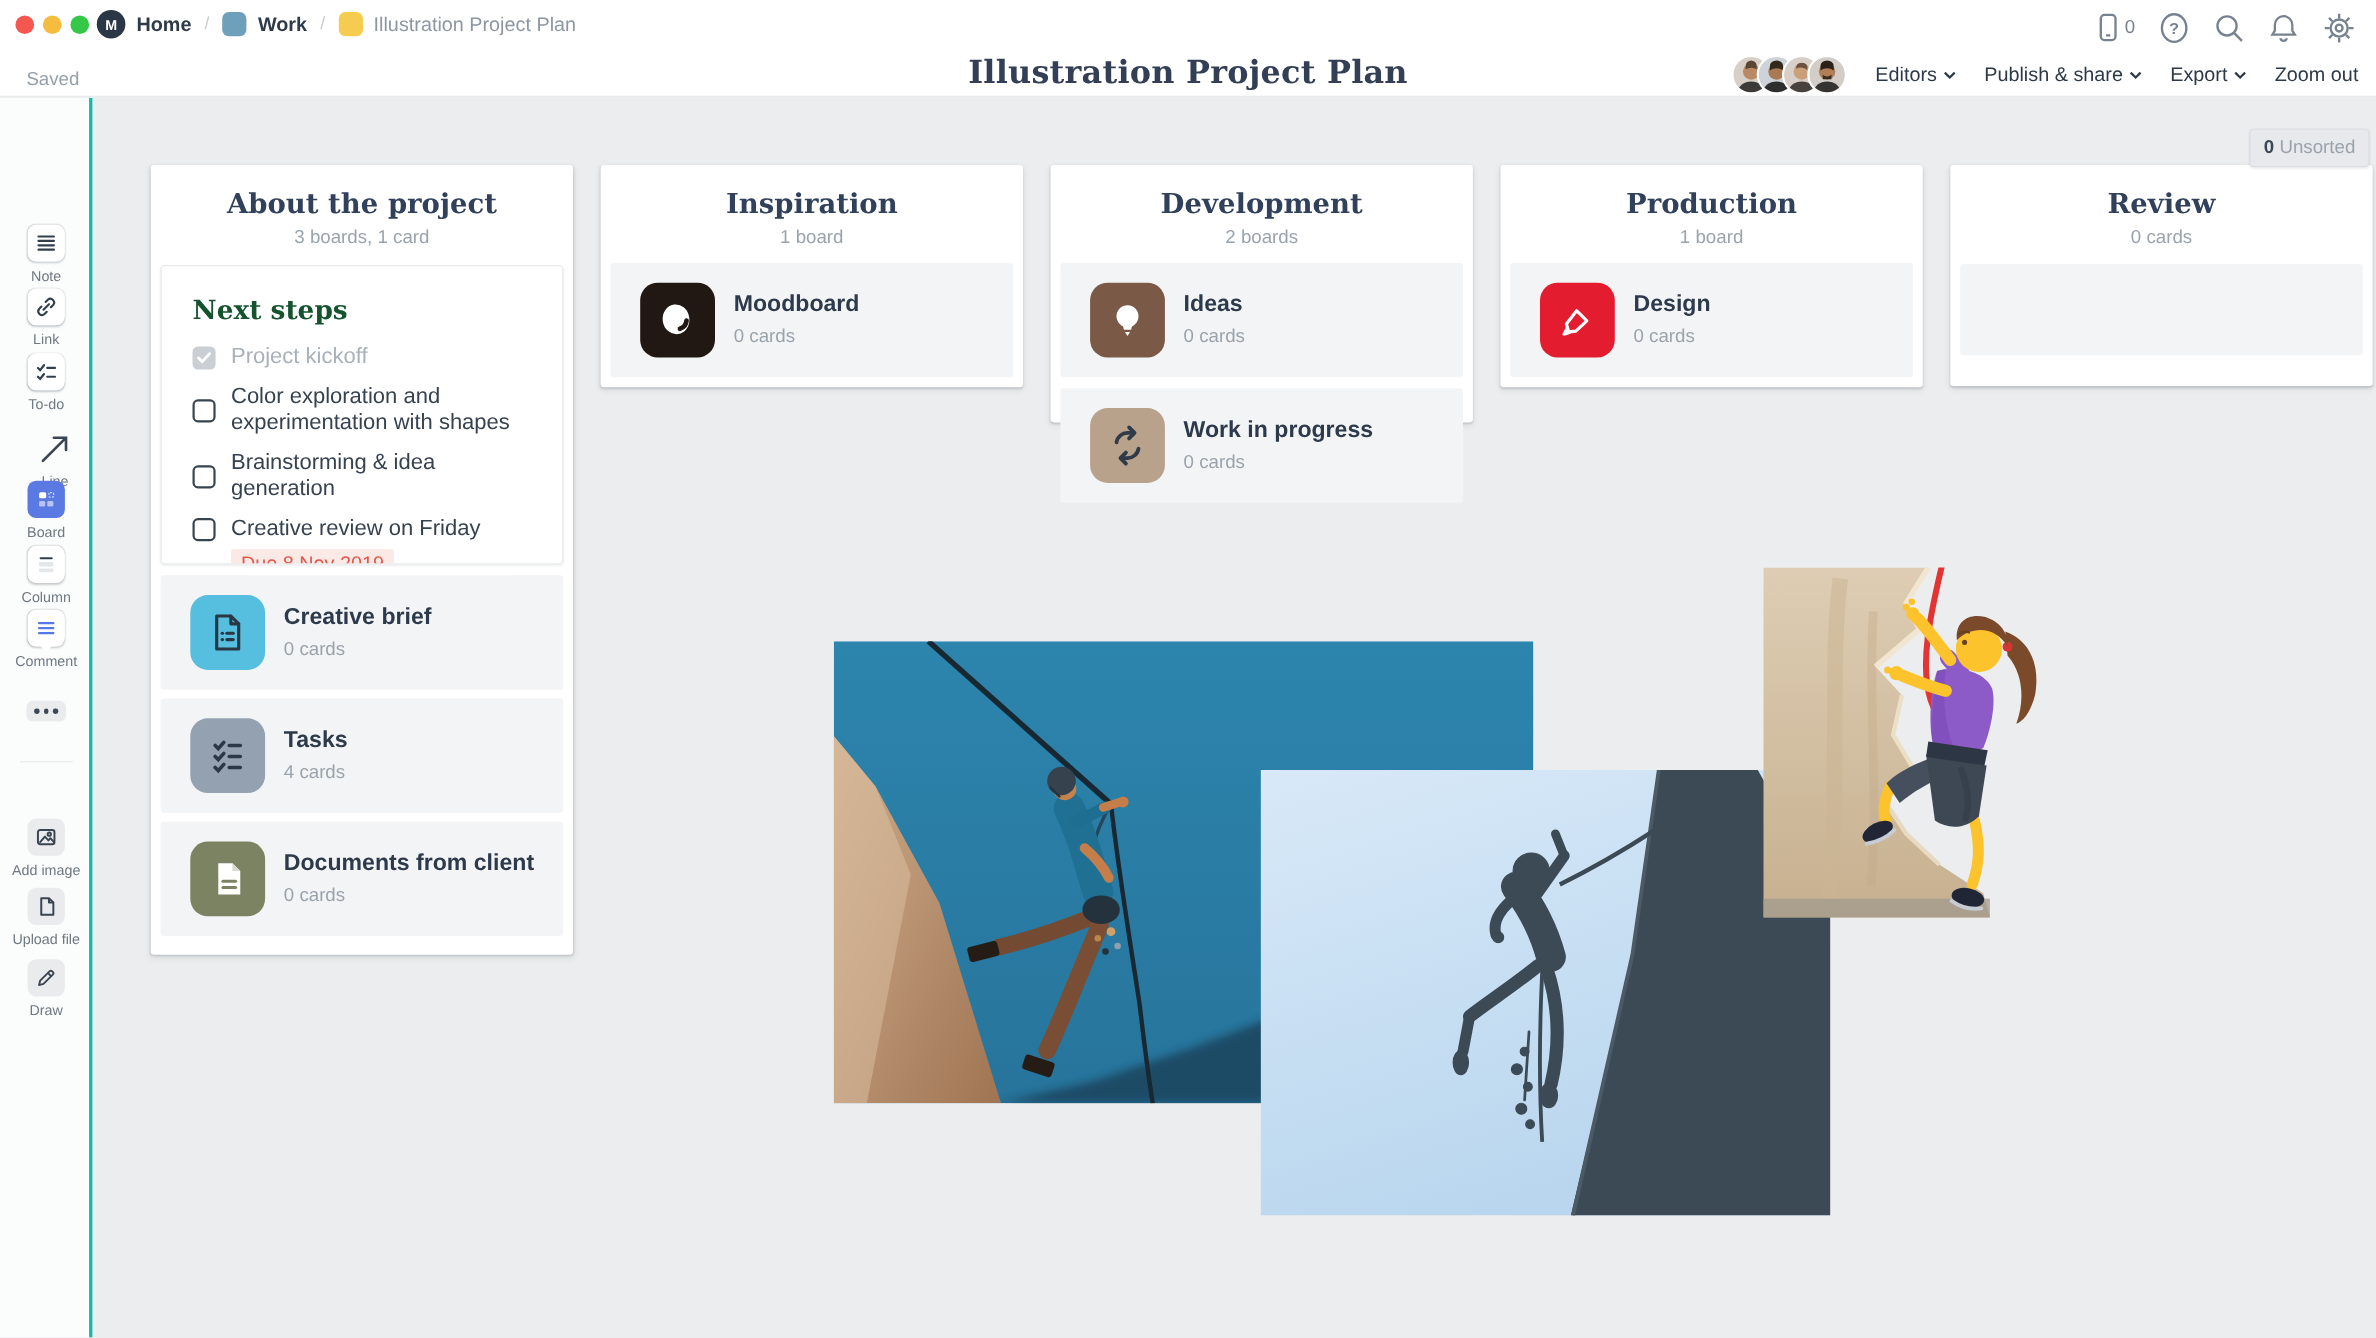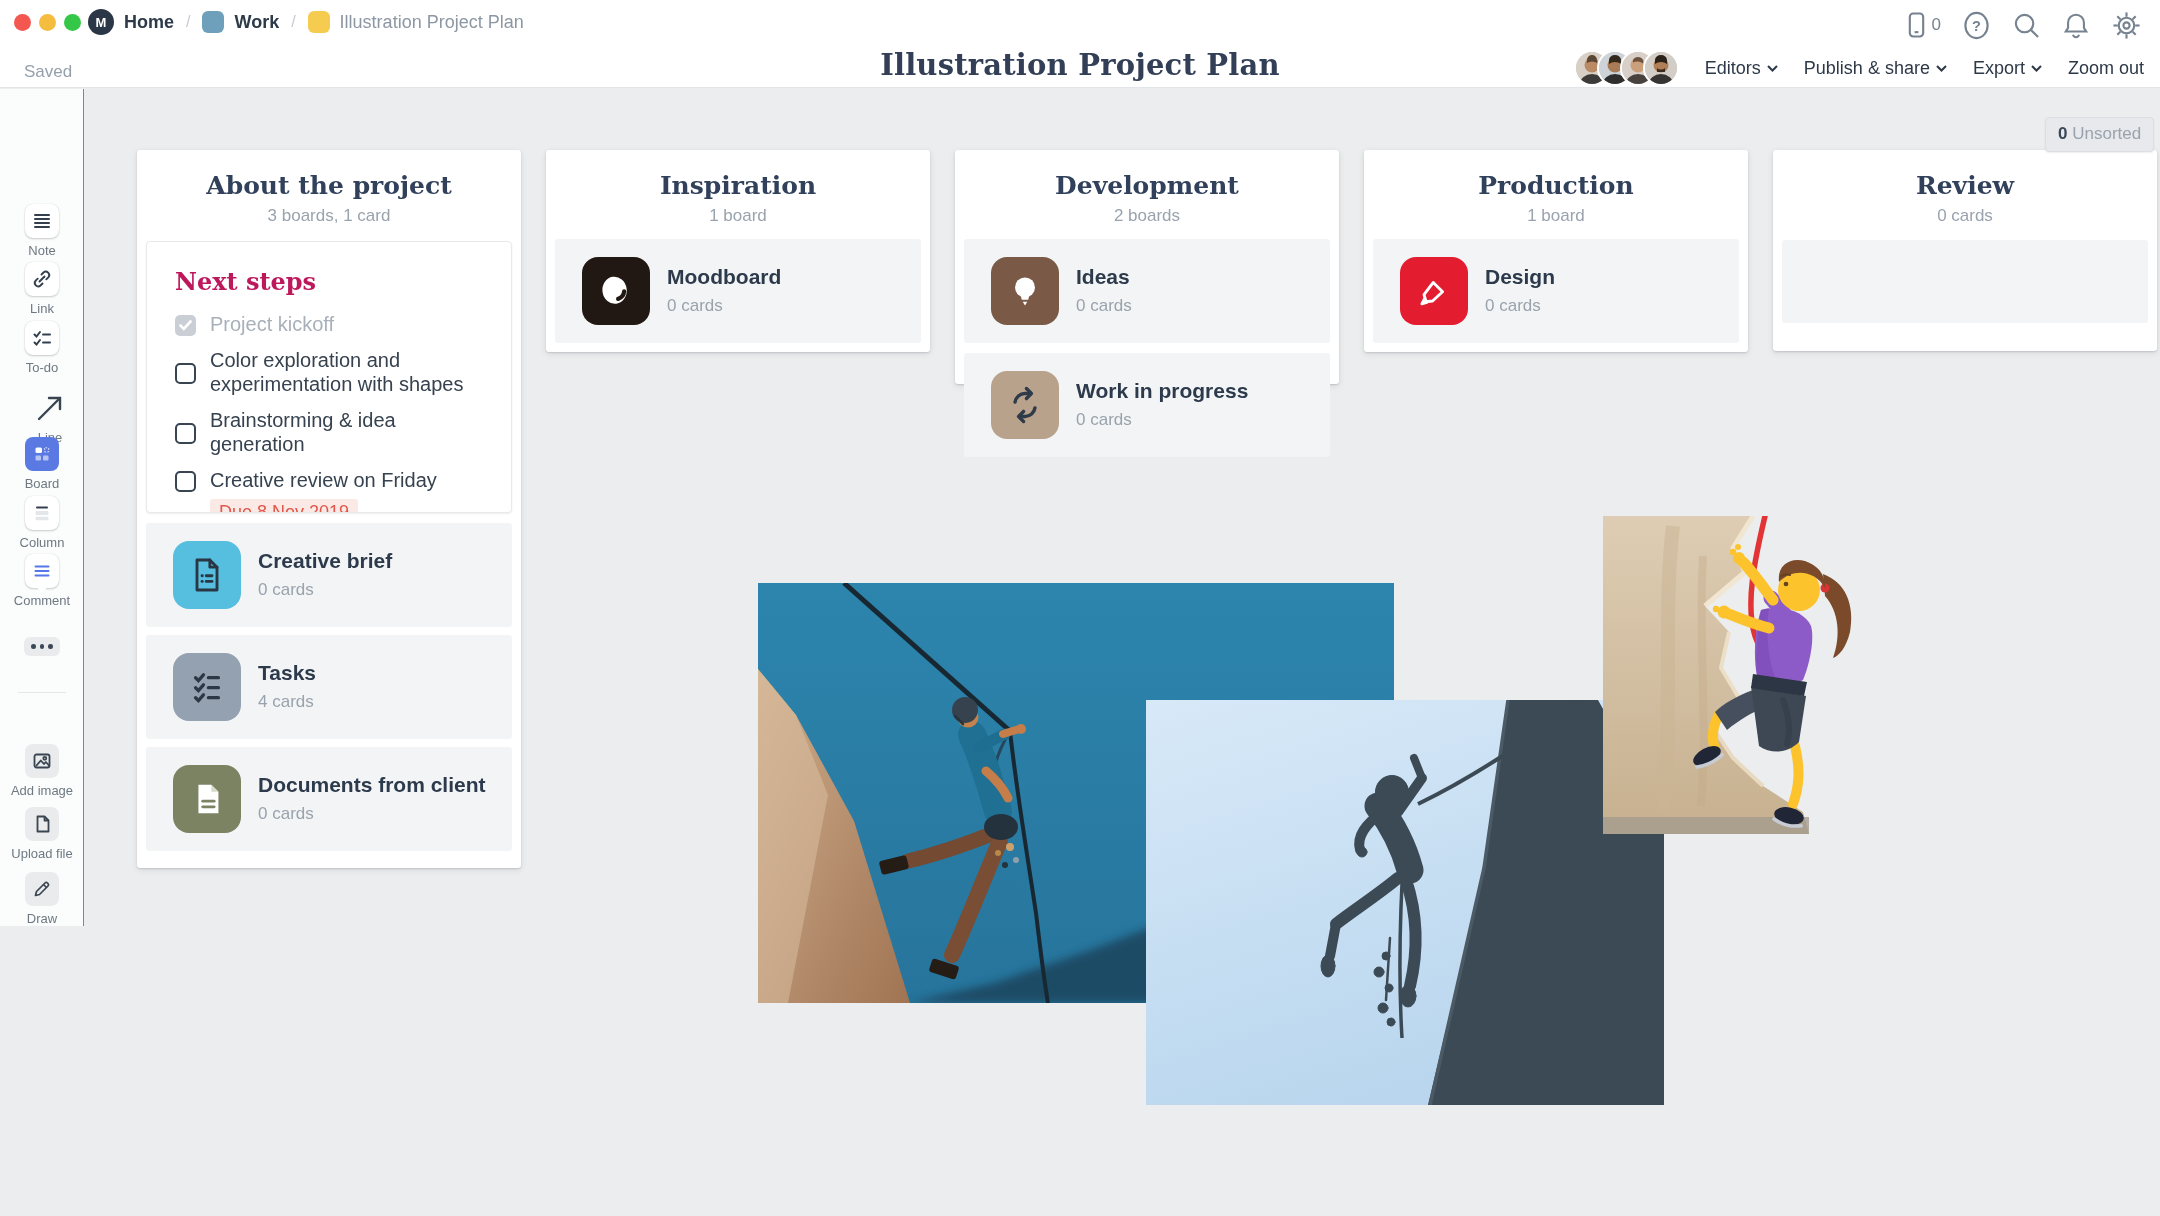--- a/index.html
+++ b/index.html
@@ -32,21 +32,21 @@
   .top-icons { position:absolute; right:18px; top:8px; height:34px; display:flex; align-items:center; gap:21px; }
   .tool-ic { display:flex; align-items:center; gap:5px; color:#76828f; }
   .device-count { font-size:17px; color:#76828f; }
   .top-actions { position:absolute; right:16px; top:50px; display:flex; align-items:center; gap:26px; }
   .menu-btn { display:flex; align-items:center; gap:6px; font-size:18px; font-weight:500; color:#2d3947; cursor:default; }
   .avatars { display:flex; }
   .avatar { width:36px; height:36px; border-radius:50%; border:2px solid #fff; overflow:hidden; background:#d6cfc7; }
   .avatar + .avatar { margin-left:-13px; }
 
   
-  .sidebar { position:absolute; left:0; top:89px; width:84px; height:837px; background:#fbfcfc; border-right:1px solid #14b8a6; z-index:30; }
+  .sidebar { position:absolute; left:0; top:89px; width:84px; height:1127px; background:#fbfcfc; border-right:3px solid #14b8a6; z-index:30; }
   .tool { position:absolute; left:0; width:84px; text-align:center; }
   .tool .tbox { margin:0 auto; width:34px; height:34px; border-radius:8px; display:flex; align-items:center; justify-content:center; position:relative; }
   .tbox.white { background:#fff; box-shadow:0 1px 2px rgba(30,40,50,.22), 0 0 1px rgba(30,40,50,.18); }
   .tbox.gray  { background:#e9ebed; }
   .tbox.blue  { background:#5b79e3; }
   .tool .tlabel { margin-top:5px; font-size:13px; color:#6e7983; }
   .comment-tail { position:absolute; left:50%; bottom:-5px; transform:translateX(-50%); width:11px; height:6px; background:#fff; clip-path:polygon(0 0,100% 0,50% 100%); }
   .more-pill { margin:0 auto; width:36px; height:19px; border-radius:6px; background:#e9ebed; display:flex; align-items:center; justify-content:center; gap:4px; }
   .more-pill i { width:4.5px; height:4.5px; border-radius:50%; background:#3c4856; }
   .tb-divider { position:absolute; left:18px; top:603px; width:48px; height:1px; background:#e4e6e9; }
@@ -56,21 +56,21 @@
   .ctitle { margin-top:21px; text-align:center; font-family:"DejaVu Serif", serif; font-size:25px; font-weight:700; color:#31415b; }
   .csub { margin-top:6px; text-align:center; font-size:17px; color:#99a3ad; }
   .brow { position:absolute; left:9px; width:366px; height:104px; background:#f3f4f5; border-radius:3px; }
   .bicon { position:absolute; left:27px; top:18px; width:68px; height:68px; border-radius:16px; display:flex; align-items:center; justify-content:center; }
   .btitle { position:absolute; left:112px; top:26px; font-size:21px; font-weight:700; color:#2c3a4c; }
   .bcards { position:absolute; left:112px; top:57px; font-size:17px; color:#99a3ad; }
   .placeholder { position:absolute; left:9px; top:90px; width:366px; height:83px; background:#f3f4f5; border-radius:3px; }
 
   
   .notecard { position:absolute; left:9px; top:91px; width:366px; height:272px; background:#fff; border:1px solid #e7e9eb; border-radius:4px; box-shadow:0 1px 2px rgba(30,40,55,.08); padding:25px 18px 0 28px; overflow:hidden; }
-  .nc-title { font-family:"DejaVu Serif", serif; font-size:24px; font-weight:700; color:#be185d; margin-bottom:17px; }
+  .nc-title { font-family:"DejaVu Serif", serif; font-size:24px; font-weight:700; color:#14532d; margin-bottom:17px; }
   .todo { display:flex; align-items:center; gap:14px; margin-bottom:13px; }
   .cb { flex:none; width:21px; height:21px; border:2px solid #38444f; border-radius:5px; background:#fff; margin-top:1px; display:flex; align-items:center; justify-content:center; }
   .cb.checked { border:none; background:#c9cfd5; }
   .todo-label { font-size:20px; line-height:1.17; color:#36424f; width:285px; }
   .todo.done .todo-label { color:#a8b1ba; }
   .due { display:inline-block; margin:1px 0 0 35px; padding:3px 9px 4px; background:#fbe9e6; color:#e25649; border-radius:3px; font-size:18px; }
 
   
   .unsorted { position:absolute; left:2045px; top:117px; padding:6px 12px 7px; background:#e7e9ec; border:1px solid #dcdfe2; border-radius:4px; box-shadow:0 1px 2px rgba(0,0,0,.07); font-size:17px; z-index:15; white-space:nowrap; }
   .unsorted b { color:#394756; font-weight:700; }

